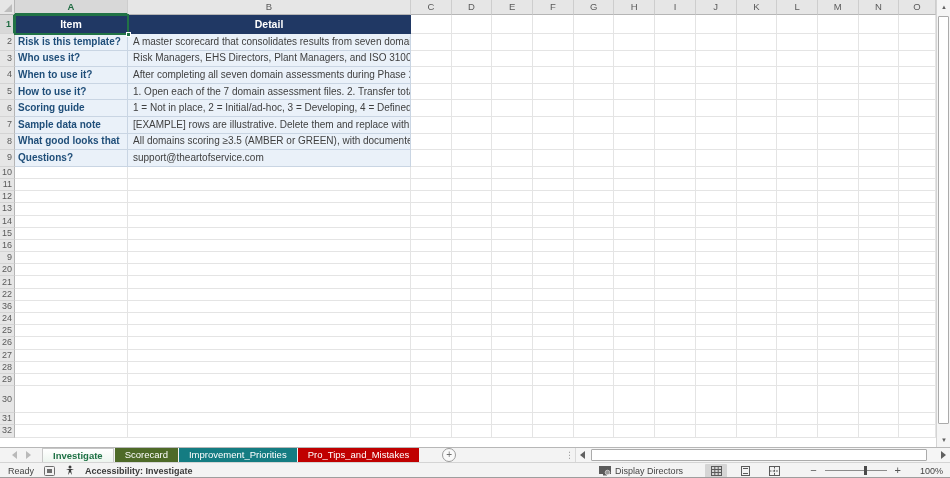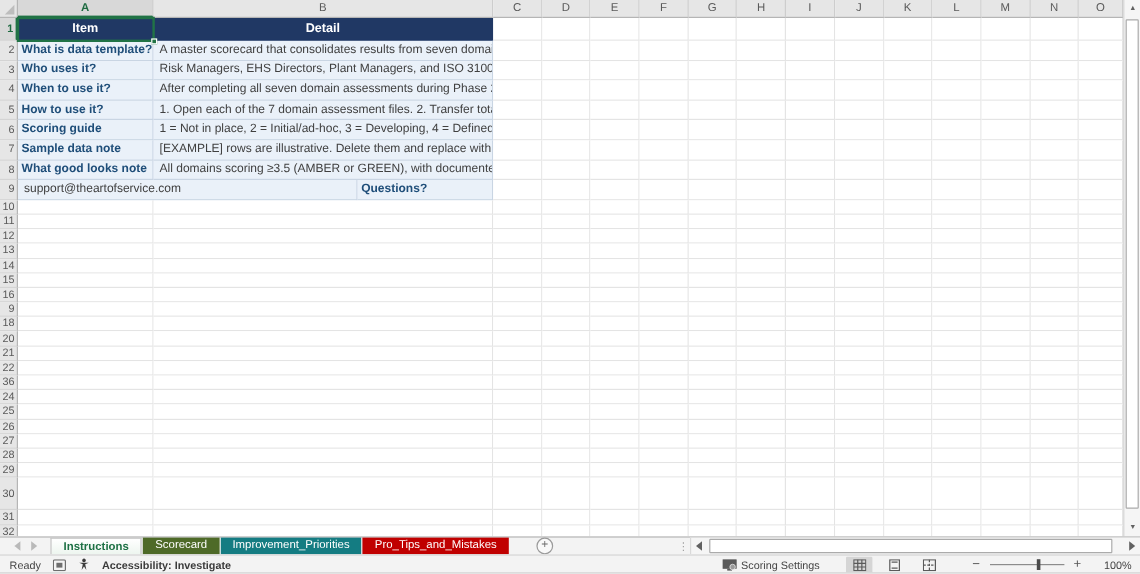--- a/index.html
+++ b/index.html
@@ -145,21 +145,21 @@
           <div class="cell" style="width: 40.7px;"></div>
           <div class="cell" style="width: 40.7px;"></div>
           <div class="cell" style="width: 40.7px;"></div>
           <div class="cell" style="width: 40.7px;"></div>
           <div class="cell" style="width: 40.7px;"></div>
           <div class="cell" style="width: 40.7px;"></div>
           <div class="cell" style="width: 36.6px;"></div>
         </div>
         <div class="grid-row" style="height: 16.6px;">
           <div class="rowhead">2</div>
-          <div class="cell data itemcell" style="width: 113px; background: rgb(234, 241, 249); color: rgb(31, 78, 121);">What is data template?</div>
+          <div class="cell data itemcell" style="width: 113px; background: rgb(234, 241, 249); color: rgb(31, 78, 121);">Risk is this template?</div>
           <div class="cell data detailcell" style="width: 283px; background: rgb(234, 241, 249); color: rgb(64, 64, 64);">A master scorecard that consolidates results from seven domain-specific ISO</div>
           <div class="cell" style="width: 40.7px;"></div>
           <div class="cell" style="width: 40.7px;"></div>
           <div class="cell" style="width: 40.7px;"></div>
           <div class="cell" style="width: 40.7px;"></div>
           <div class="cell" style="width: 40.7px;"></div>
           <div class="cell" style="width: 40.7px;"></div>
           <div class="cell" style="width: 40.7px;"></div>
           <div class="cell" style="width: 40.7px;"></div>
           <div class="cell" style="width: 40.7px;"></div>
@@ -253,40 +253,40 @@
           <div class="cell" style="width: 40.7px;"></div>
           <div class="cell" style="width: 40.7px;"></div>
           <div class="cell" style="width: 40.7px;"></div>
           <div class="cell" style="width: 40.7px;"></div>
           <div class="cell" style="width: 40.7px;"></div>
           <div class="cell" style="width: 40.7px;"></div>
           <div class="cell" style="width: 36.6px;"></div>
         </div>
         <div class="grid-row" style="height: 16.6px;">
           <div class="rowhead">8</div>
-          <div class="cell data itemcell" style="width: 113px; background: rgb(234, 241, 249); color: rgb(31, 78, 121);">What good looks note</div>
+          <div class="cell data itemcell" style="width: 113px; background: rgb(234, 241, 249); color: rgb(31, 78, 121);">What good looks that</div>
           <div class="cell data detailcell" style="width: 283px; background: rgb(234, 241, 249); color: rgb(64, 64, 64);">All domains scoring ≥3.5 (AMBER or GREEN), with documented action plans</div>
           <div class="cell" style="width: 40.7px;"></div>
           <div class="cell" style="width: 40.7px;"></div>
           <div class="cell" style="width: 40.7px;"></div>
           <div class="cell" style="width: 40.7px;"></div>
           <div class="cell" style="width: 40.7px;"></div>
           <div class="cell" style="width: 40.7px;"></div>
           <div class="cell" style="width: 40.7px;"></div>
           <div class="cell" style="width: 40.7px;"></div>
           <div class="cell" style="width: 40.7px;"></div>
           <div class="cell" style="width: 40.7px;"></div>
           <div class="cell" style="width: 40.7px;"></div>
           <div class="cell" style="width: 40.7px;"></div>
           <div class="cell" style="width: 36.6px;"></div>
         </div>
         <div class="grid-row" style="height: 16.6px;">
           <div class="rowhead">9</div>
+          <div class="cell data itemcell" style="width: 113px; background: rgb(234, 241, 249); color: rgb(31, 78, 121);">Questions?</div>
           <div class="cell data detailcell" style="width: 283px; background: rgb(234, 241, 249); color: rgb(64, 64, 64);">support@theartofservice.com</div>
-          <div class="cell data itemcell" style="width: 113px; background: rgb(234, 241, 249); color: rgb(31, 78, 121);">Questions?</div>
           <div class="cell" style="width: 40.7px;"></div>
           <div class="cell" style="width: 40.7px;"></div>
           <div class="cell" style="width: 40.7px;"></div>
           <div class="cell" style="width: 40.7px;"></div>
           <div class="cell" style="width: 40.7px;"></div>
           <div class="cell" style="width: 40.7px;"></div>
           <div class="cell" style="width: 40.7px;"></div>
           <div class="cell" style="width: 40.7px;"></div>
           <div class="cell" style="width: 40.7px;"></div>
           <div class="cell" style="width: 40.7px;"></div>
@@ -415,38 +415,20 @@
           <div class="cell" style="width: 40.7px;"></div>
           <div class="cell" style="width: 40.7px;"></div>
           <div class="cell" style="width: 40.7px;"></div>
           <div class="cell" style="width: 40.7px;"></div>
           <div class="cell" style="width: 40.7px;"></div>
           <div class="cell" style="width: 40.7px;"></div>
           <div class="cell" style="width: 36.6px;"></div>
         </div>
         <div class="grid-row" style="height: 12.2px;">
           <div class="rowhead">9</div>
-          <div class="cell" style="width: 113px;"></div>
-          <div class="cell" style="width: 283px;"></div>
-          <div class="cell" style="width: 40.7px;"></div>
-          <div class="cell" style="width: 40.7px;"></div>
-          <div class="cell" style="width: 40.7px;"></div>
-          <div class="cell" style="width: 40.7px;"></div>
-          <div class="cell" style="width: 40.7px;"></div>
-          <div class="cell" style="width: 40.7px;"></div>
-          <div class="cell" style="width: 40.7px;"></div>
-          <div class="cell" style="width: 40.7px;"></div>
-          <div class="cell" style="width: 40.7px;"></div>
-          <div class="cell" style="width: 40.7px;"></div>
-          <div class="cell" style="width: 40.7px;"></div>
-          <div class="cell" style="width: 40.7px;"></div>
-          <div class="cell" style="width: 36.6px;"></div>
-        </div>
-        <div class="grid-row" style="height: 12.2px;">
-          <div class="rowhead">18</div>
           <div class="cell" style="width: 113px;"></div>
           <div class="cell" style="width: 283px;"></div>
           <div class="cell" style="width: 40.7px;"></div>
           <div class="cell" style="width: 40.7px;"></div>
           <div class="cell" style="width: 40.7px;"></div>
           <div class="cell" style="width: 40.7px;"></div>
           <div class="cell" style="width: 40.7px;"></div>
           <div class="cell" style="width: 40.7px;"></div>
           <div class="cell" style="width: 40.7px;"></div>
           <div class="cell" style="width: 40.7px;"></div>
@@ -700,21 +682,21 @@
     <div id="vthumb"></div>
     <div class="sbtn" style="top:433px;">▼</div>
   </div>
 
   <div id="tabbar">
     <div id="tabnav">
       <div class="navtri left"></div>
       <div class="navtri right"></div>
     </div>
     <div id="tabs">
-        <div class="sheettab active" style="color: rgb(30, 113, 69);">Instructions</div>
+        <div class="sheettab active" style="color: rgb(30, 113, 69);">Investigate</div>
         <div class="sheettab" style="background: rgb(78, 106, 40); color: rgb(255, 255, 255);">Scorecard</div>
         <div class="sheettab" style="background: rgb(20, 124, 130); color: rgb(255, 255, 255);">Improvement_Priorities</div>
         <div class="sheettab" style="background: rgb(192, 0, 0); color: rgb(255, 255, 255);">Pro_Tips_and_Mistakes</div>
       </div>
     <div id="addsheet">+</div>
     <div id="tabspacer"></div>
     <div id="tabdots">⋮</div>
     <div id="hscroll">
       <div class="hbtn">
           <div class="navtri left" style="border-right-color:#616161;"></div>
@@ -747,21 +729,21 @@
     </div>
     <div id="status-right">
       <div id="display-settings">
         <span class="sicon">
           <svg width="12" height="10" viewBox="0 0 12 10">
               <rect x="0.5" y="0.5" width="11" height="7" fill="#5A5A5A" stroke="#5A5A5A"></rect>
               <rect x="4" y="8" width="4" height="1.5" fill="#5A5A5A"></rect>
               <circle cx="8.5" cy="6.5" r="2.3" fill="#9A9A9A" stroke="#F3F3F3" stroke-width="0.6"></circle>
             </svg>
         </span>
-        <span>Scoring Settings</span>
+        <span>Display Directors</span>
       </div>
       <div class="viewbtn active">
         <svg width="11" height="10" viewBox="0 0 11 10">
             <rect x="0.5" y="0.5" width="10" height="9" fill="none" stroke="#5A5A5A"></rect>
             <line x1="0.5" y1="3.5" x2="10.5" y2="3.5" stroke="#5A5A5A"></line>
             <line x1="0.5" y1="6.5" x2="10.5" y2="6.5" stroke="#5A5A5A"></line>
             <line x1="3.8" y1="0.5" x2="3.8" y2="9.5" stroke="#5A5A5A"></line>
             <line x1="7.2" y1="0.5" x2="7.2" y2="9.5" stroke="#5A5A5A"></line>
           </svg>
       </div>

